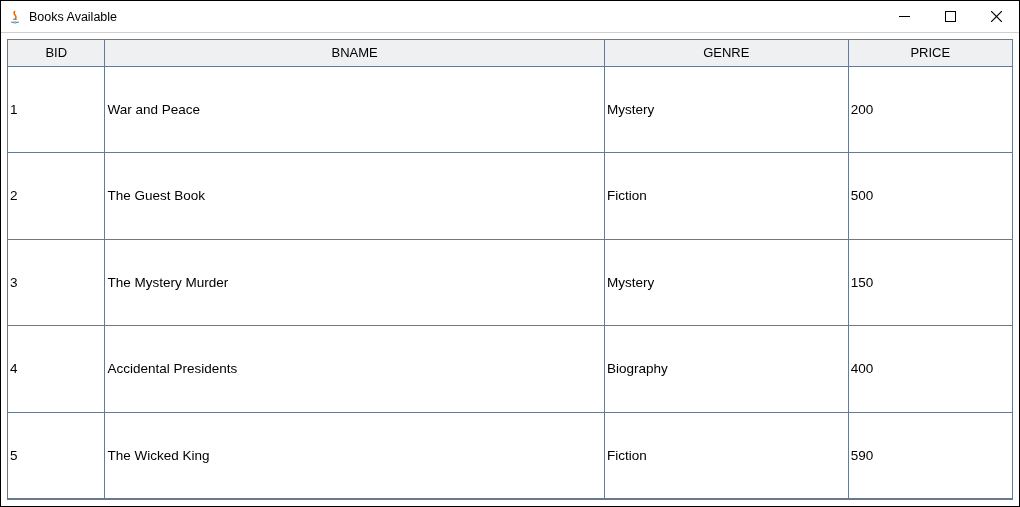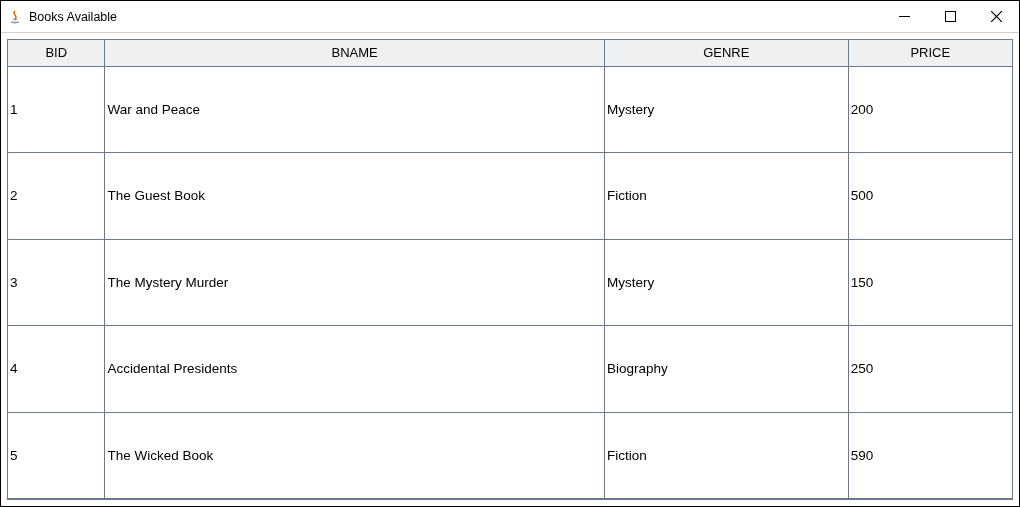--- a/index.html
+++ b/index.html
@@ -180,25 +180,25 @@
           <tr>
             <td>3</td>
             <td>The Mystery Murder</td>
             <td>Mystery</td>
             <td>150</td>
           </tr>
           <tr>
             <td>4</td>
             <td>Accidental Presidents</td>
             <td>Biography</td>
-            <td>250</td>
+            <td>400</td>
           </tr>
           <tr>
             <td>5</td>
-            <td>The Wicked Book</td>
+            <td>The Wicked King</td>
             <td>Fiction</td>
             <td>590</td>
           </tr>
         </tbody>
       </table>
       <div class="table-filler"></div>
     </div>
   </div>
 </div>
 

